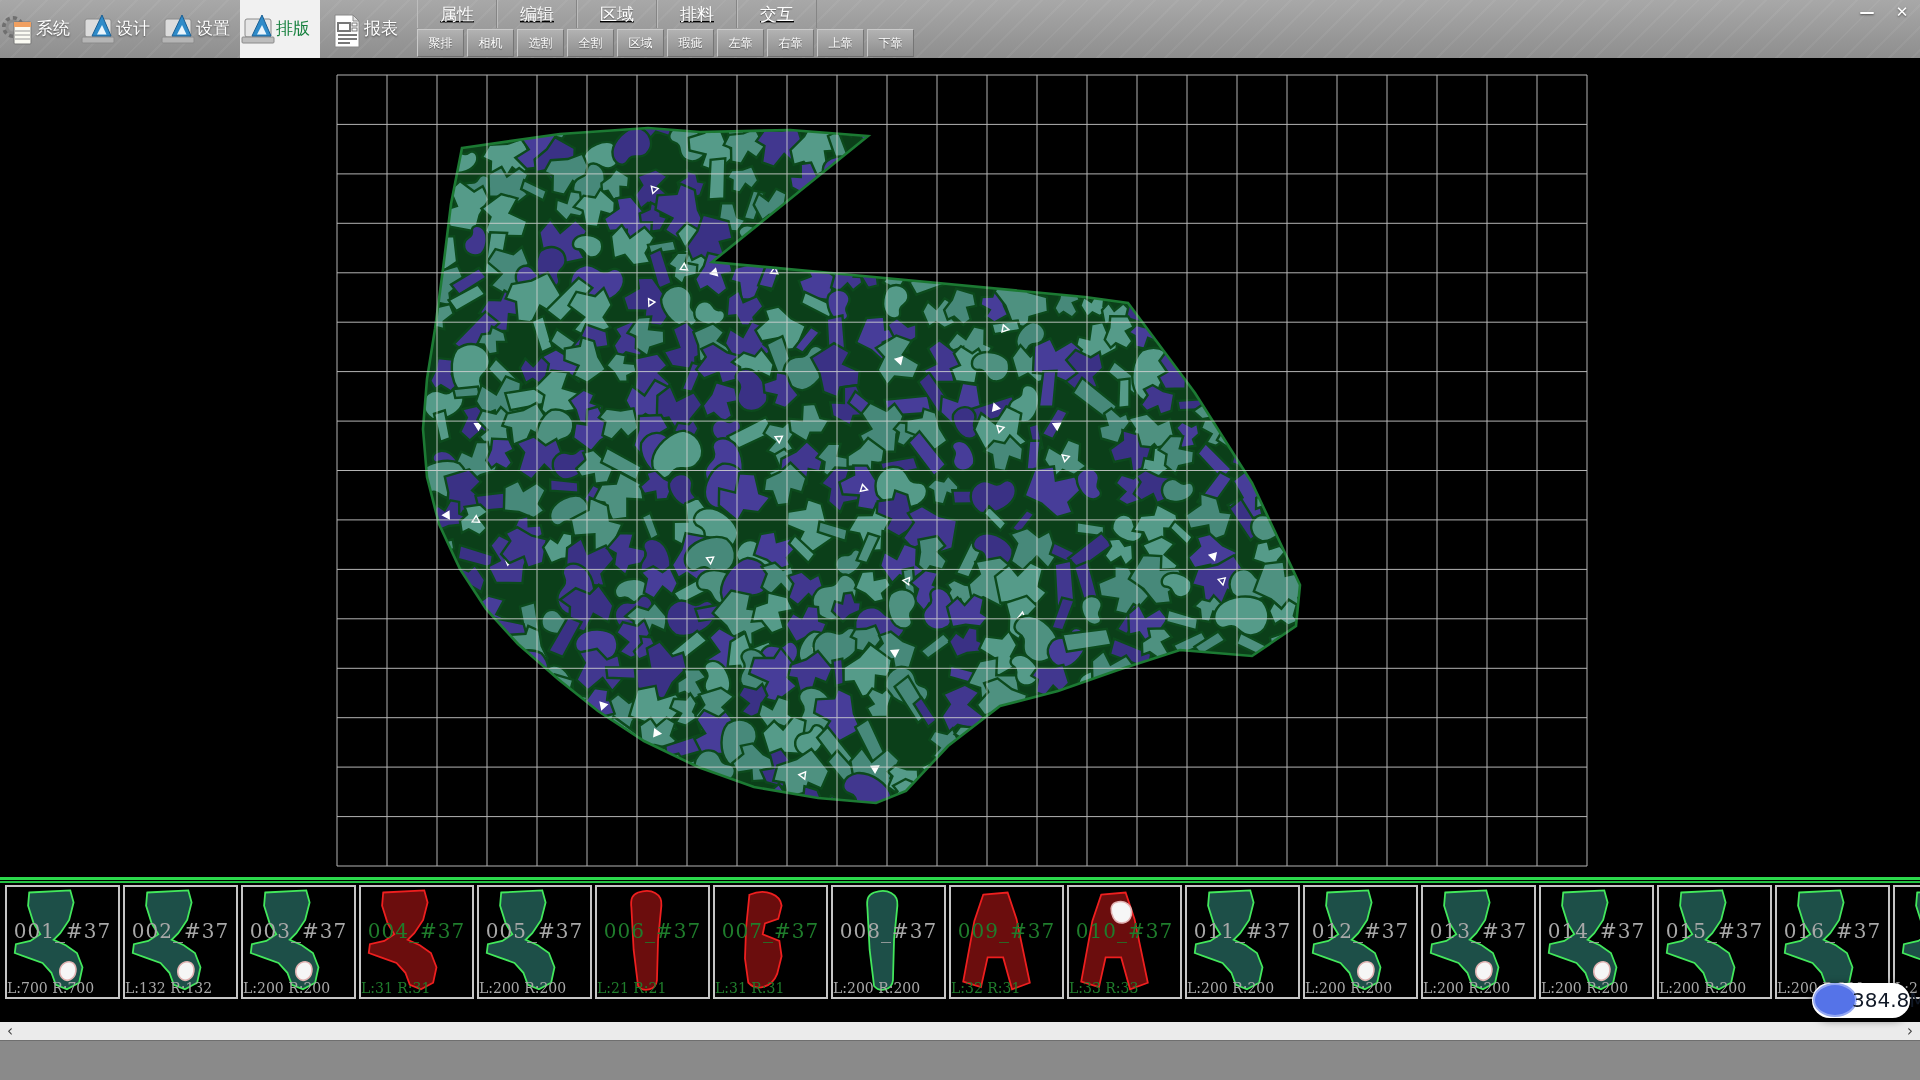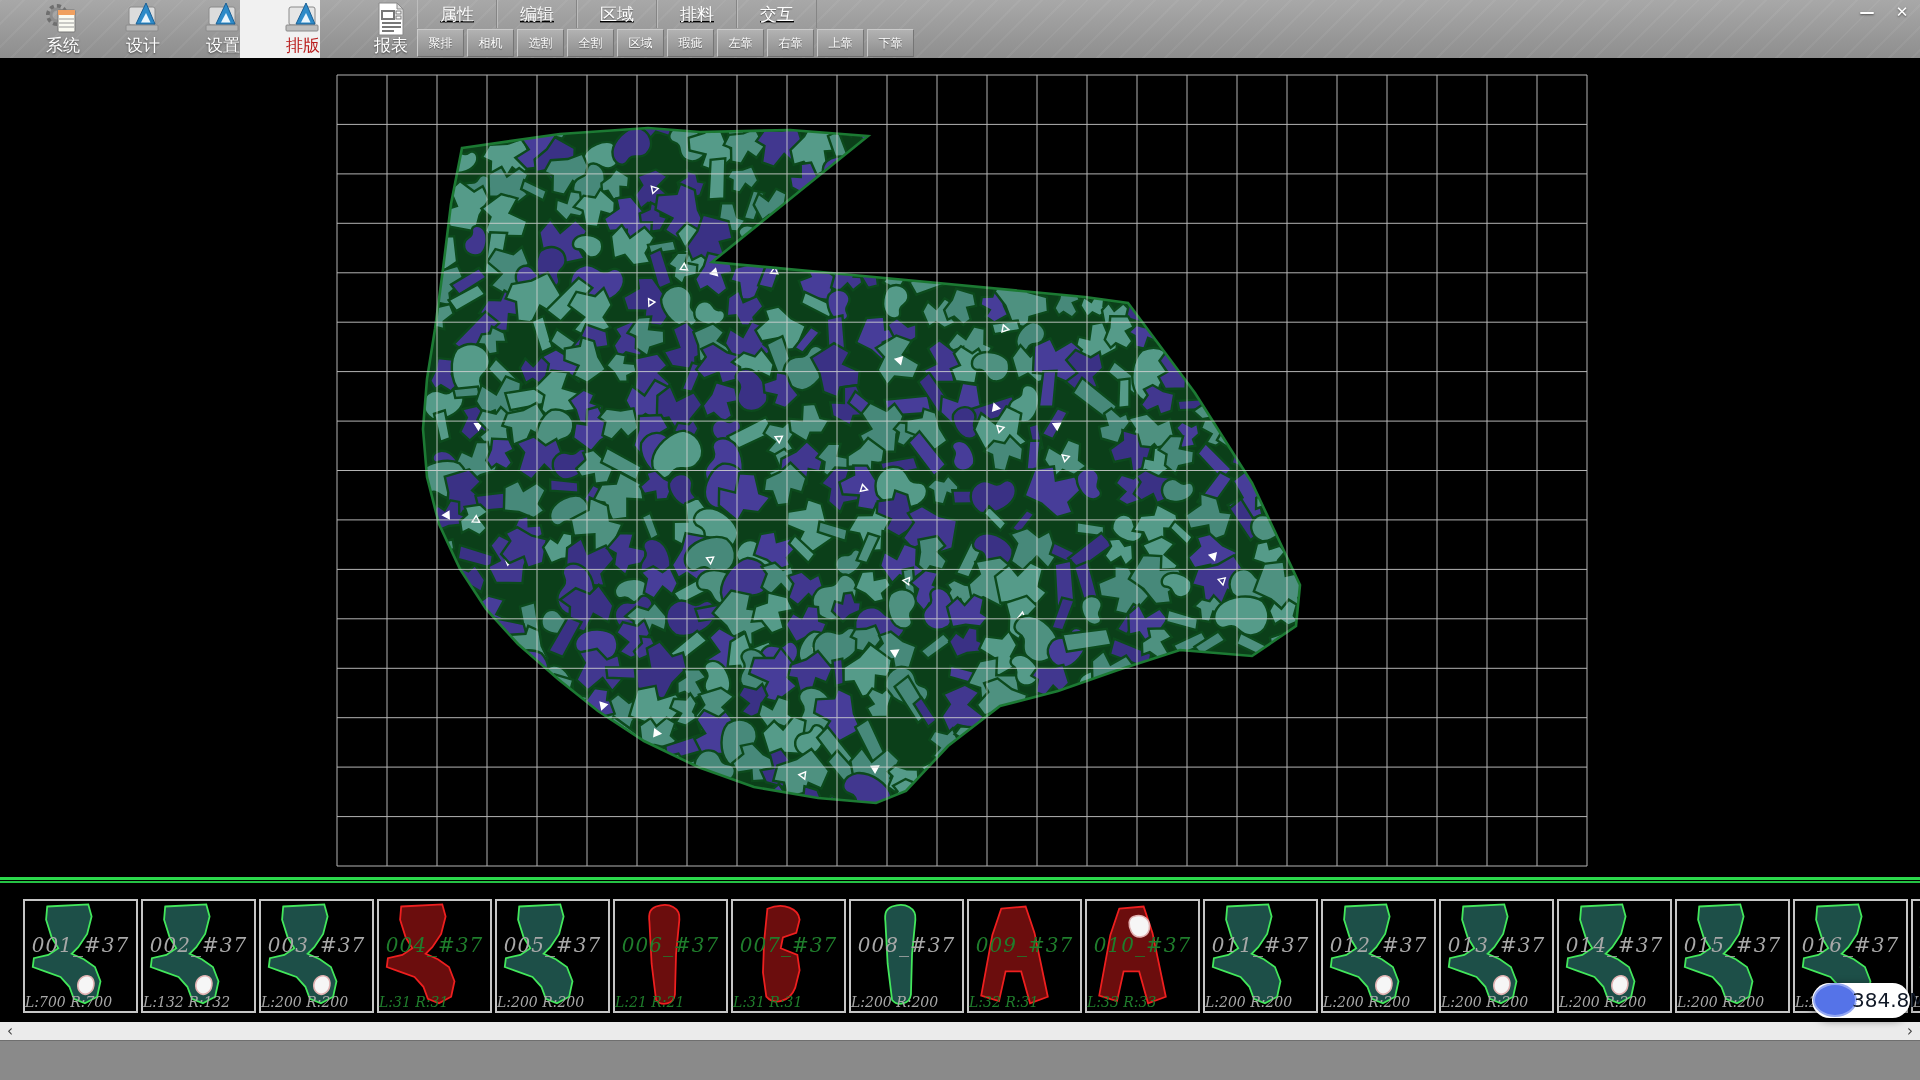--- a/index.html
+++ b/index.html
@@ -4,26 +4,26 @@
 <style>
   html,body{margin:0;padding:0;}
   body{width:1920px;height:1080px;overflow:hidden;position:relative;background:#000;
        font-family:"DejaVu Sans","Liberation Sans",sans-serif;}
 
   
   .topbar{position:absolute;top:0;left:0;width:1920px;height:58px;
     background:linear-gradient(180deg,#a8a8a8,#8e8e8e);display:flex;}
   .topbar:before{content:"";position:absolute;inset:0;pointer-events:none;
     background:repeating-linear-gradient(135deg,rgba(255,255,255,.05) 0 2px,transparent 2px 16px);}
-  .main-btn{width:80px;height:58px;display:flex;flex-direction:column;align-items:flex-end;
+  .main-btn{width:80px;height:58px;display:flex;flex-direction:row;align-items:center;
     justify-content:flex-start;position:relative;cursor:default;}
   .main-btn .mb-icon{width:36px;height:34px;margin-top:1px;}
   .main-btn .mb-label{font-size:17px;color:#fff;text-shadow:0 1px 2px rgba(0,0,0,.55);margin-top:-1px;}
   .main-btn.selected{background:#f1f1f1;}
-  .main-btn.selected .mb-label{color:#b91c1c;text-shadow:none;}
+  .main-btn.selected .mb-label{color:#15803d;text-shadow:none;}
   .main-btn.gapped{margin-left:8px;}
   .right-col{display:flex;flex-direction:column;margin-left:9px;position:relative;}
   .tabs{height:28px;display:flex;text-decoration:underline;}
   .tab{width:78px;height:28px;line-height:28px;text-align:center;color:#fff;font-size:17px;
     text-shadow:0 1px 1px rgba(0,0,0,.4);border-left:1px solid #bdbdbd;border-right:1px solid #858585;}
   .tools{height:29px;display:flex;gap:3px;padding-top:1px;}
   .tool-btn{width:45px;height:26px;line-height:26px;text-align:center;color:#fff;font-size:12px;
     background:linear-gradient(180deg,#b2b2b2,#8d8d8d);
     border:1px solid;border-color:#cacaca #757575 #6e6e6e #cacaca;
     text-shadow:0 1px 1px rgba(0,0,0,.45);}
@@ -32,21 +32,21 @@
     font-size:15px;font-weight:bold;text-shadow:0 1px 2px #555;}
 
   
   .canvas{position:absolute;top:58px;left:0;width:1920px;height:819px;background:#000;}
   .canvas svg{display:block;width:1920px;height:819px;}
 
   
   .strip{position:absolute;top:877px;left:0;width:1920px;height:128px;background:#000;}
   .gl1{height:3px;background:#2bd84b;}
   .gl2{height:2px;background:#25c244;margin-top:1px;}
-  .cells{display:flex;padding-left:23px;margin-top:16px;height:118px;overflow:hidden;font-style:italic;}
+  .cells{display:flex;padding-left:5px;margin-top:2px;height:118px;overflow:hidden;}
   .cell{width:111px;min-width:111px;height:110px;margin-right:3px;border:2px solid #c6c6c6;
     position:relative;background:#000;}
   .cell svg{position:absolute;left:0;top:0;width:100%;height:100%;}
   .cell-num{position:absolute;width:100%;top:32px;text-align:center;
     font-family:"DejaVu Serif","Liberation Serif",serif;font-size:20px;letter-spacing:1px;}
   .cell-lr{position:absolute;width:100%;bottom:1px;text-align:left;
     font-family:"DejaVu Serif","Liberation Serif",serif;font-size:14px;}
   .lbl-gray{color:#a8a8a8;}
   .lbl-green{color:#1f7d2c;}
 

